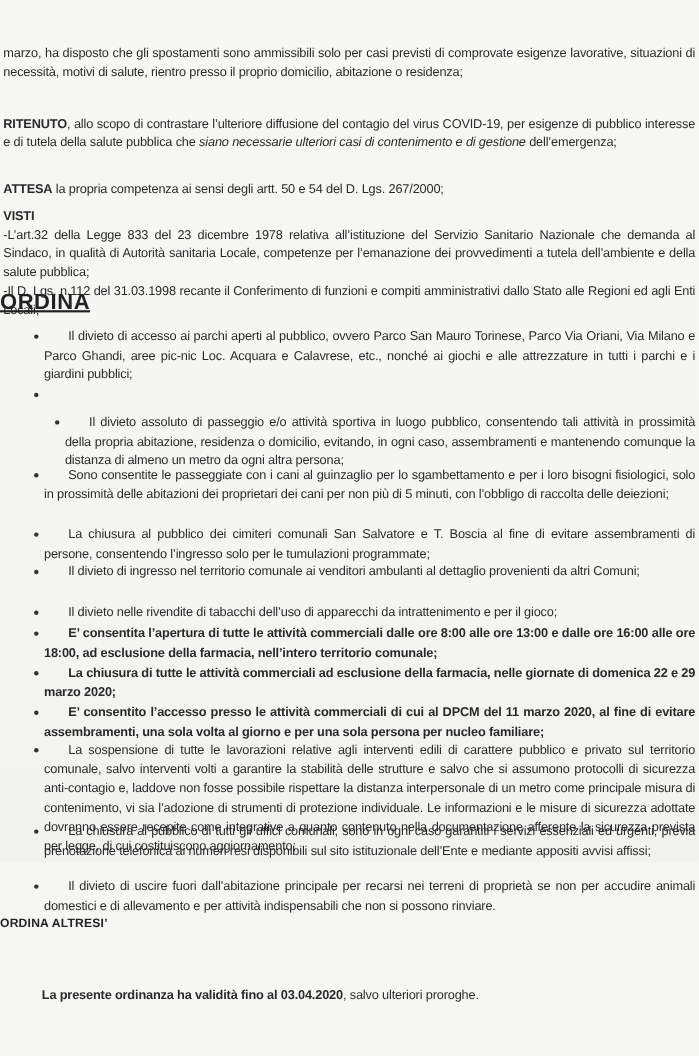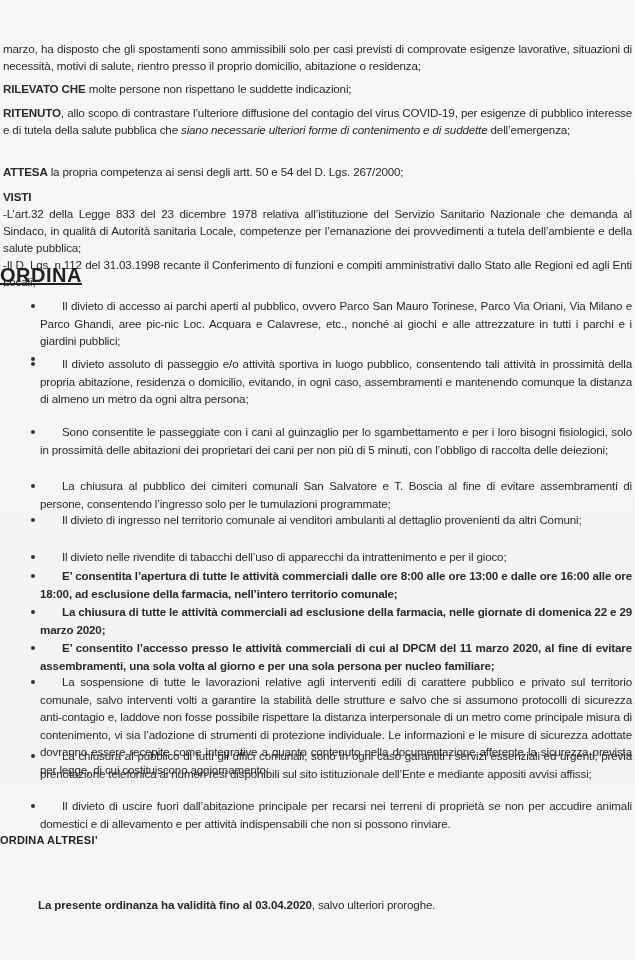--- a/index.html
+++ b/index.html
@@ -45,44 +45,41 @@
 </style>
 </head>
 <body>
 
 <div class="page">
 
   <div class="p" style="top:40px;">
     <span>marzo, ha disposto che gli spostamenti sono ammissibili solo per casi previsti di comprovate esigenze lavorative, situazioni di necessità, motivi di salute, rientro presso il proprio domicilio, abitazione o residenza;</span>
   </div>
 
-  <div class="p" style="top:80px;">
-    <span class="b">RILEVATO CHE</span><span> molte persone non rispettano le suddette indicazioni;</span>
-  </div>
 
   <div class="p" style="top:104px;">
-    <span class="b">RITENUTO</span><span>, allo scopo di contrastare l’ulteriore diffusione del contagio del virus COVID-19, per esigenze di pubblico interesse e di tutela della salute pubblica che </span><span class="i">siano necessarie ulteriori forme di contenimento e di suddette</span><span> dell’emergenza;</span>
+    <span class="b">RITENUTO</span><span>, allo scopo di contrastare l’ulteriore diffusione del contagio del virus COVID-19, per esigenze di pubblico interesse e di tutela della salute pubblica che </span><span class="i">siano necessarie ulteriori casi di contenimento e di gestione</span><span> dell’emergenza;</span>
   </div>
 
   <div class="p" style="top:163px;">
     <span class="b">ATTESA</span><span> la propria competenza ai sensi degli artt. 50 e 54 del D. Lgs. 267/2000;</span>
   </div>
 
   <div class="p" style="top:188px;">
     <div class="b">VISTI</div>
     <div>-L’art.32 della Legge 833 del 23 dicembre 1978 relativa all’istituzione del Servizio Sanitario Nazionale che demanda al Sindaco, in qualità di Autorità sanitaria Locale, competenze per l’emanazione dei provvedimenti a tutela dell’ambiente e della salute pubblica;</div>
     <div>-Il D. Lgs. n.112 del 31.03.1998 recante il Conferimento di funzioni e compiti amministrativi dallo Stato alle Regioni ed agli Enti Locali;</div>
   </div>
 
   <div class="title title-main">ORDINA</div>
 
   <div class="bullet-list">
     <div class="item" style="top:297px;"><span class="dot"></span><span>Il divieto di accesso ai parchi aperti al pubblico, ovvero Parco San Mauro Torinese, Parco Via Oriani, Via Milano e Parco Ghandi, aree pic-nic Loc. Acquara e Calavrese, etc., nonché ai giochi e alle attrezzature in tutti i parchi e i giardini pubblici;</span></div>
     <div class="item" style="top:350px;"><span class="dot"></span></div>
-    <div class="item" style="top:355px;"><span class="dot"></span><span>Il divieto assoluto di passeggio e/o attività sportiva in luogo pubblico, consentendo tali attività in prossimità della propria abitazione, residenza o domicilio, evitando, in ogni caso, assembramenti e mantenendo comunque la distanza di almeno un metro da ogni altra persona;</span></div>
+    <div class="item" style="top:375px;margin-left:19px;"><span class="dot"></span><span>Il divieto assoluto di passeggio e/o attività sportiva in luogo pubblico, consentendo tali attività in prossimità della propria abitazione, residenza o domicilio, evitando, in ogni caso, assembramenti e mantenendo comunque la distanza di almeno un metro da ogni altra persona;</span></div>
     <div class="item" style="top:423px;"><span class="dot"></span><span>Sono consentite le passeggiate con i cani al guinzaglio per lo sgambettamento e per i loro bisogni fisiologici, solo in prossimità delle abitazioni dei proprietari dei cani per non più di 5 minuti, con l’obbligo di raccolta delle deiezioni;</span></div>
     <div class="item" style="top:477px;"><span class="dot"></span><span>La chiusura al pubblico dei cimiteri comunali San Salvatore e T. Boscia al fine di evitare assembramenti di persone, consentendo l’ingresso solo per le tumulazioni programmate;</span></div>
     <div class="item" style="top:511px;"><span class="dot"></span><span>Il divieto di ingresso nel territorio comunale ai venditori ambulanti al dettaglio provenienti da altri Comuni;</span></div>
     <div class="item" style="top:548px;"><span class="dot"></span><span>Il divieto nelle rivendite di tabacchi dell’uso di apparecchi da intrattenimento e per il gioco;</span></div>
     <div class="item b" style="top:567px;"><span class="dot"></span><span>E’ consentita l’apertura di tutte le attività commerciali dalle ore 8:00 alle ore 13:00 e dalle ore 16:00 alle ore 18:00, ad esclusione della farmacia, nell’intero territorio comunale;</span></div>
     <div class="item b" style="top:603px;"><span class="dot"></span><span>La chiusura di tutte le attività commerciali ad esclusione della farmacia, nelle giornate di domenica 22 e 29 marzo 2020;</span></div>
     <div class="item b" style="top:639px;"><span class="dot"></span><span>E’ consentito l’accesso presso le attività commerciali di cui al DPCM del 11 marzo 2020, al fine di evitare assembramenti, una sola volta al giorno e per una sola persona per nucleo familiare;</span></div>
     <div class="item" style="top:673px;"><span class="dot"></span><span>La sospensione di tutte le lavorazioni relative agli interventi edili di carattere pubblico e privato sul territorio comunale, salvo interventi volti a garantire la stabilità delle strutture e salvo che si assumono protocolli di sicurezza anti-contagio e, laddove non fosse possibile rispettare la distanza interpersonale di un metro come principale misura di contenimento, vi sia l’adozione di strumenti di protezione individuale.  Le informazioni e le misure di sicurezza adottate dovranno essere recepite come integrative a quanto contenuto nella documentazione afferente la sicurezza prevista per legge, di cui costituiscono aggiornamento;</span></div>
     <div class="item" style="top:747px;"><span class="dot"></span><span>La chiusura al pubblico di tutti gli uffici comunali; sono in ogni caso garantiti i servizi essenziali ed urgenti, previa prenotazione telefonica ai numeri resi disponibili sul sito istituzionale dell’Ente e mediante appositi avvisi affissi;</span></div>
     <div class="item" style="top:797px;"><span class="dot"></span><span>Il divieto di uscire fuori dall’abitazione principale per recarsi nei terreni di proprietà se non per accudire animali domestici e di allevamento e per attività indispensabili che non si possono rinviare.</span></div>

